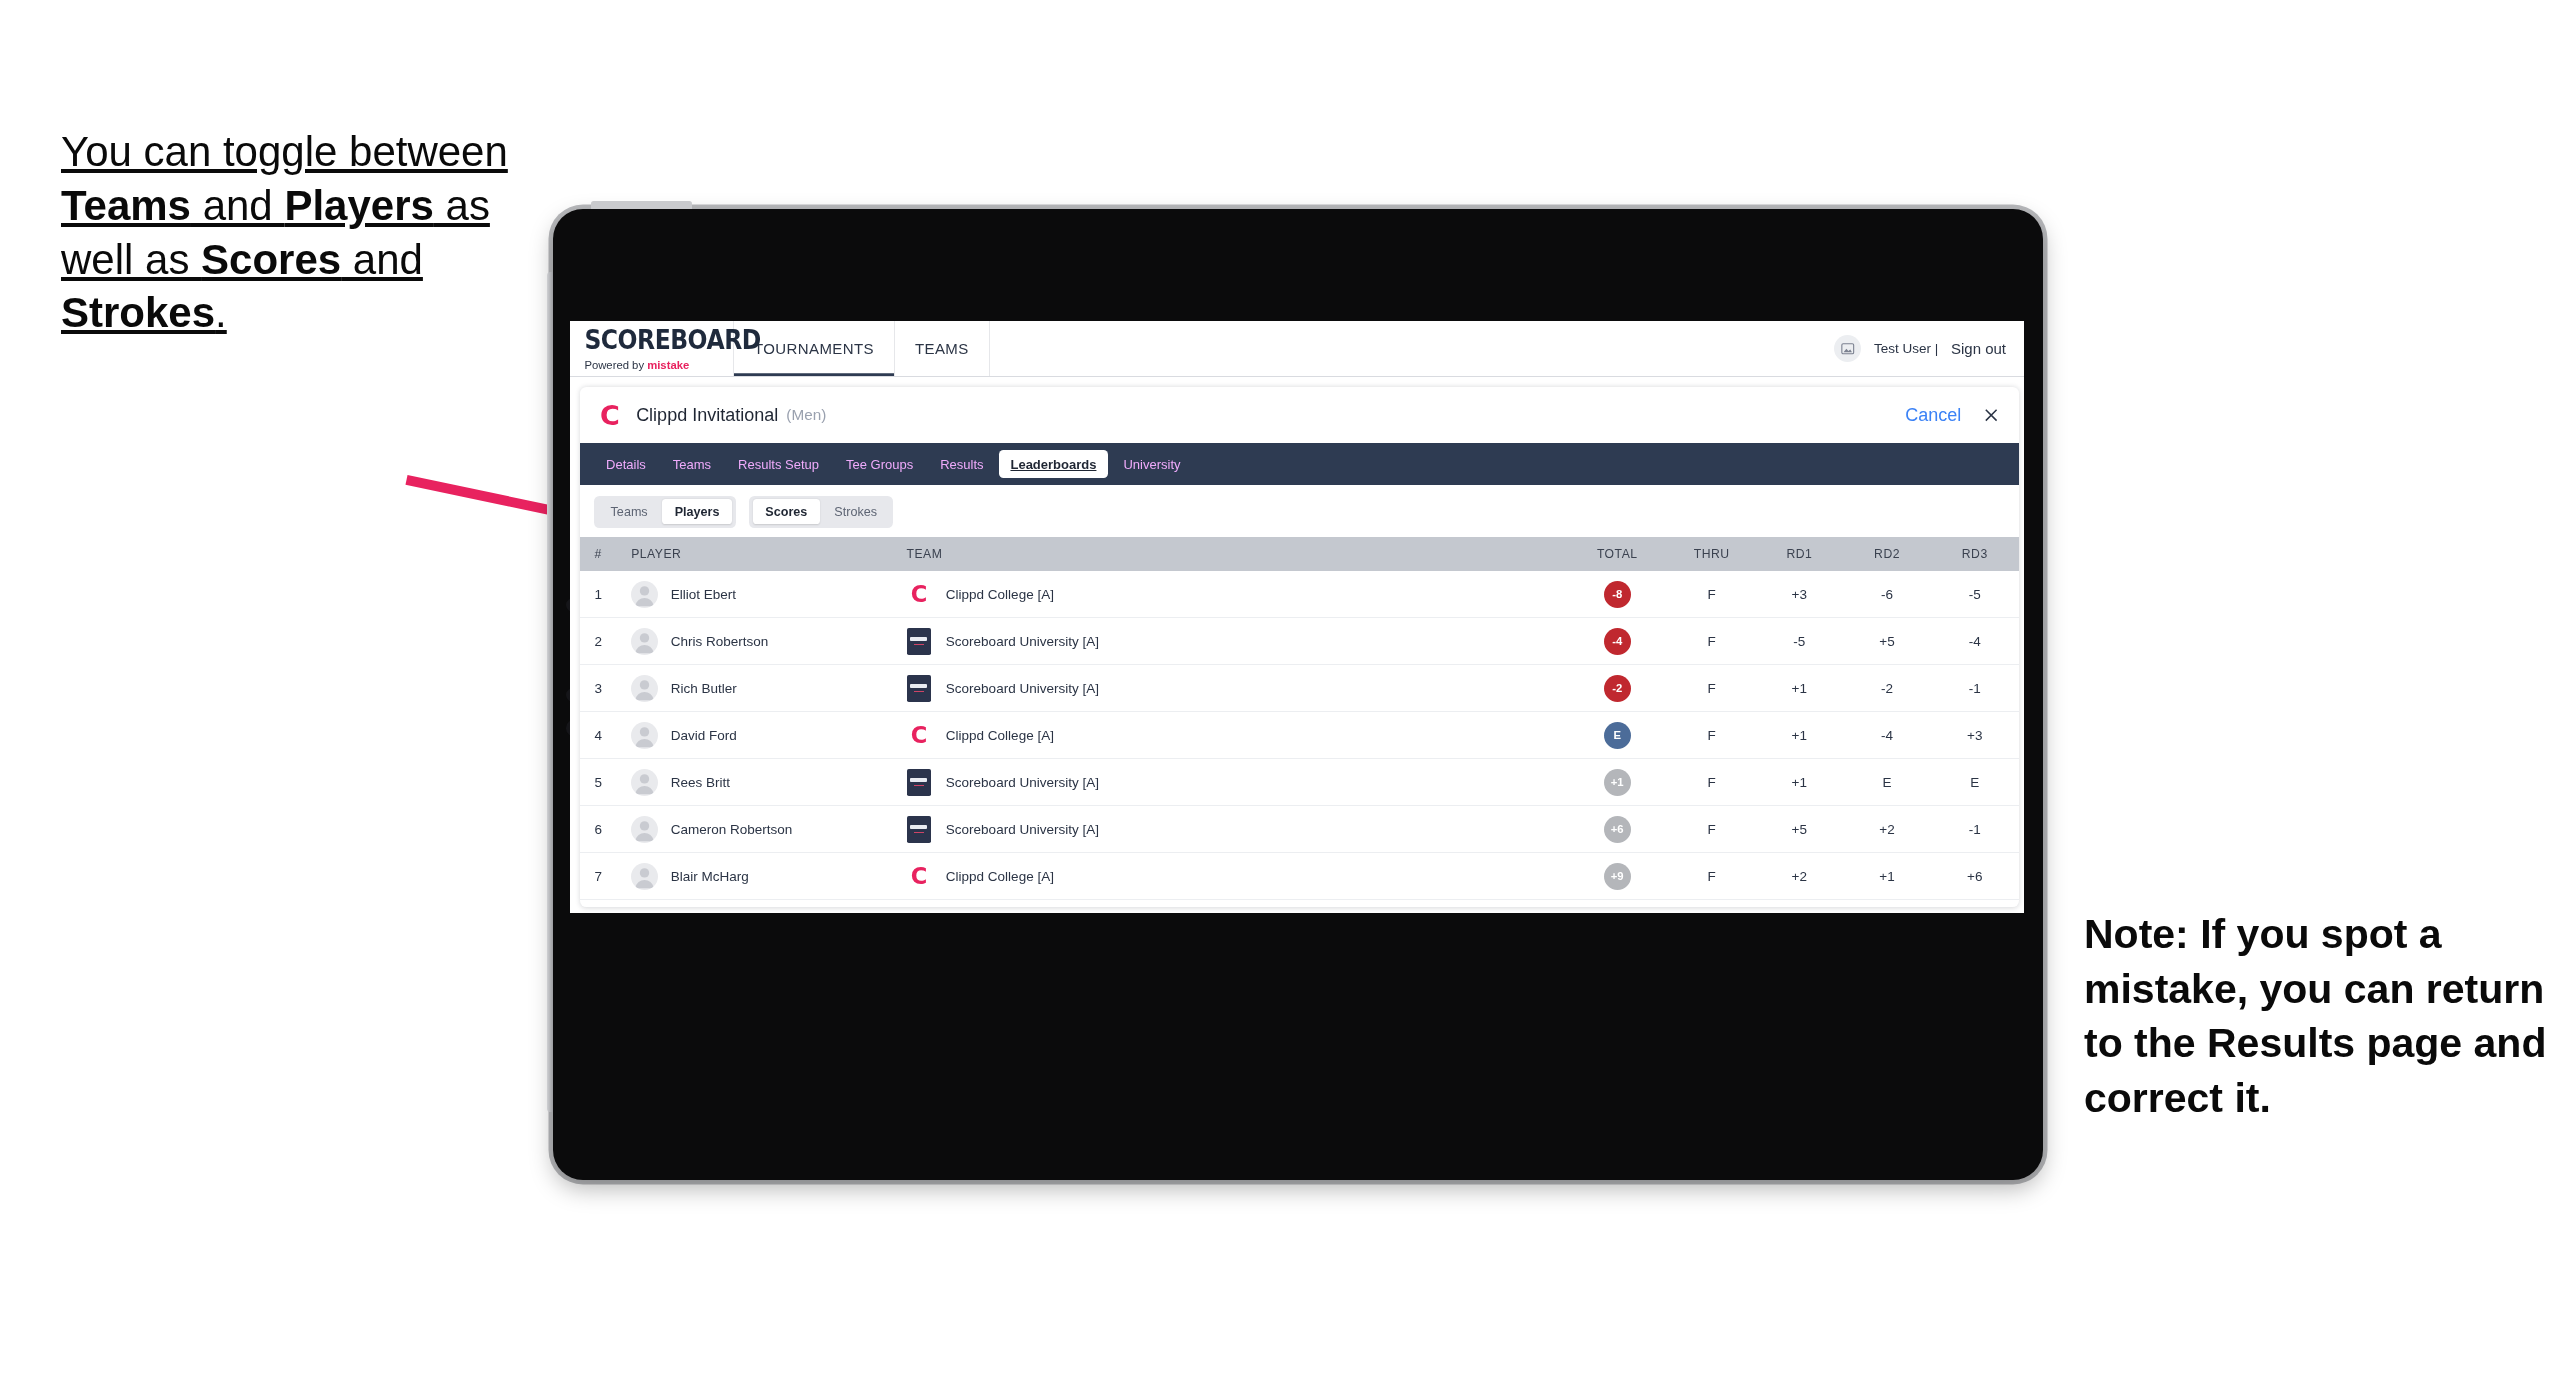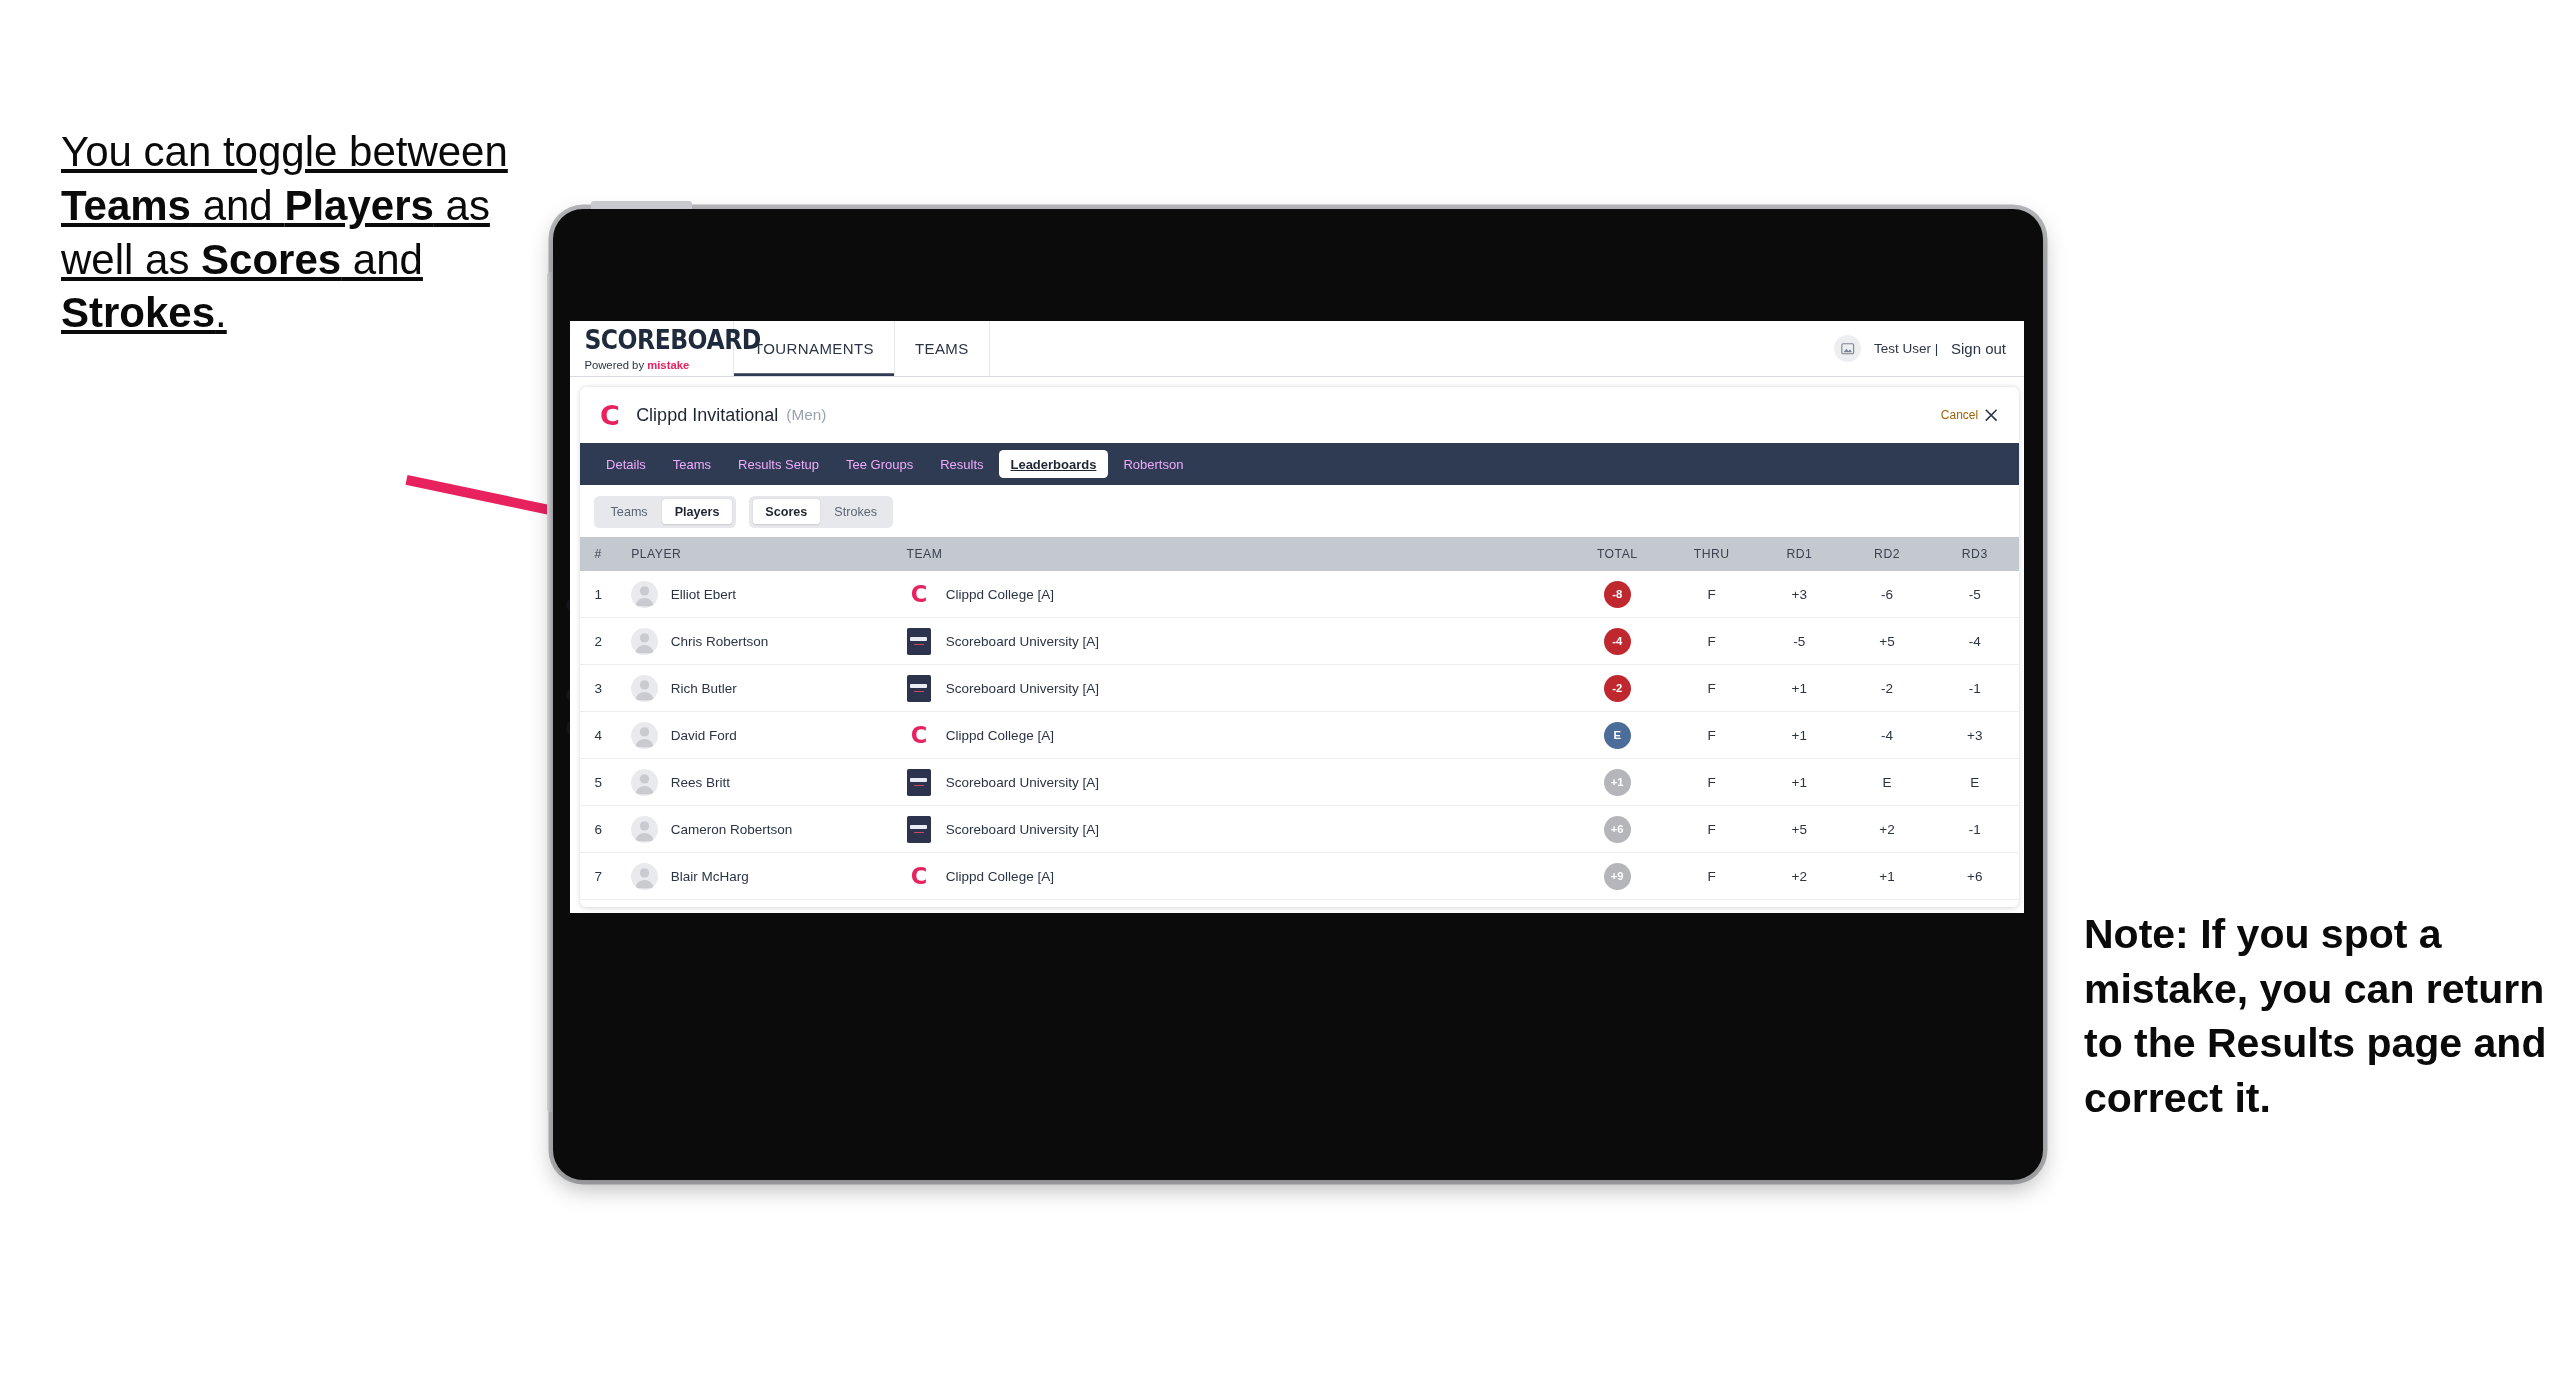--- a/index.html
+++ b/index.html
@@ -90,22 +90,22 @@
     box-shadow: 0 0.9px 5.4px rgba(20,25,40,.17);
     overflow: hidden; height: 520px;
   }
   .card-head { display: flex; align-items: center; height: 56px; padding: 0 20px 0 20px; }
   .c-logo {
     font-family: "DejaVu Sans", sans-serif; font-weight: bold; font-size: 27px;
     color: #e8225f; line-height: 1; margin-right: 16.3px;
   }
   .tourn-title { font-size: 18px; color: #1f2633; }
   .tourn-gender { font-size: 15.3px; color: #9aa1af; margin-left: 8.1px; }
-  .cancel { margin-left: auto; display: flex; align-items: center; gap: 6px;
-            font-size: 12px; color: #a16207; cursor: pointer; }
+  .cancel { margin-left: auto; display: flex; align-items: center; gap: 23px;
+            font-size: 18px; color: #3b82f6; cursor: pointer; }
 
   
   .secnav { background: #2e3b52; height: 42px; display: flex; align-items: center; padding: 0 14.4px; gap: 3.6px; }
   .sec { font-size: 13px; color: #f0abfc; padding: 6.3px 11.7px; border-radius: 4.5px; cursor: pointer; }
   .sec.active { background: #ffffff; color: #1f2633; font-weight: bold; text-decoration: underline; }
 
   
   .toggles { display: flex; align-items: center; gap: 13.5px; padding: 10.8px 14.4px 9px 14.4px; background: #fff; }
   .tgroup { background: #e7e8ec; border-radius: 5.4px; padding: 3.6px; display: flex; gap: 1.8px; }
   .tbtn { font-size: 12.6px; color: #5d6473; padding: 5.4px 12.6px; border-radius: 3.6px; cursor: pointer; }
@@ -212,21 +212,21 @@
           </div>
         </div>
 
         <div class="secnav" id="secnav">
             <div class="sec">Details</div>
             <div class="sec">Teams</div>
             <div class="sec">Results Setup</div>
             <div class="sec">Tee Groups</div>
             <div class="sec">Results</div>
             <div class="sec active">Leaderboards</div>
-            <div class="sec">Robertson</div>
+            <div class="sec">University</div>
           </div>
 
         <div class="toggles">
           <div class="tgroup" id="tg1">
               <div class="tbtn">Teams</div>
               <div class="tbtn on">Players</div>
             </div>
           <div class="tgroup" id="tg2">
               <div class="tbtn on">Scores</div>
               <div class="tbtn">Strokes</div>

